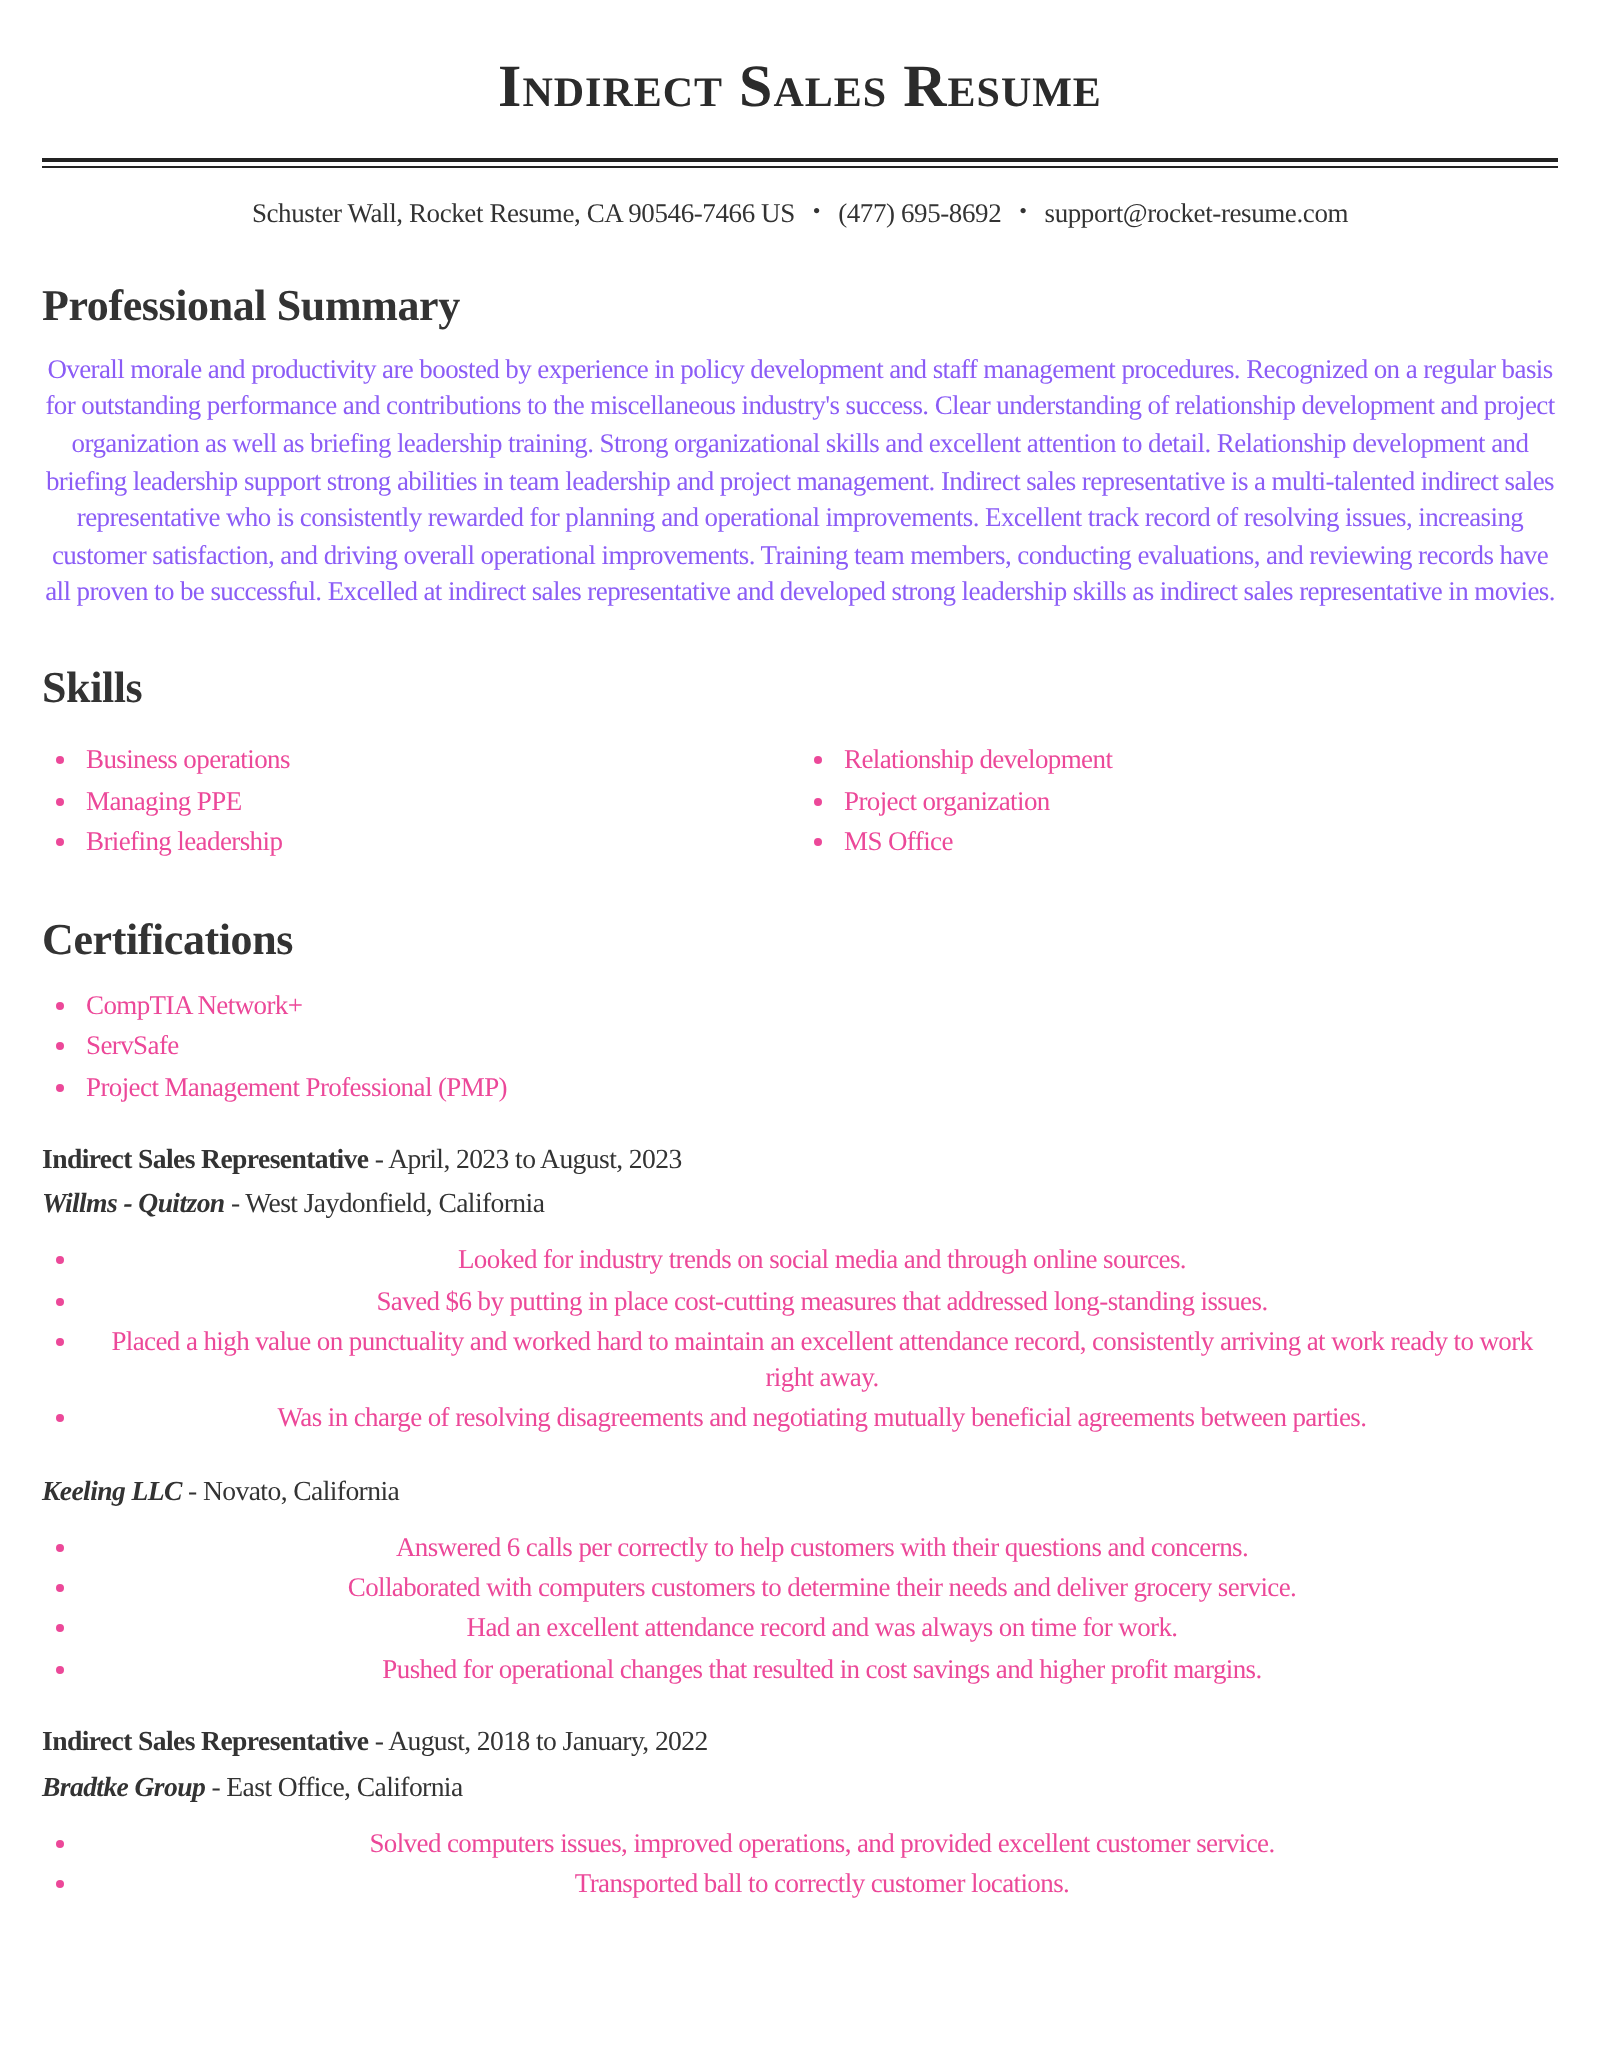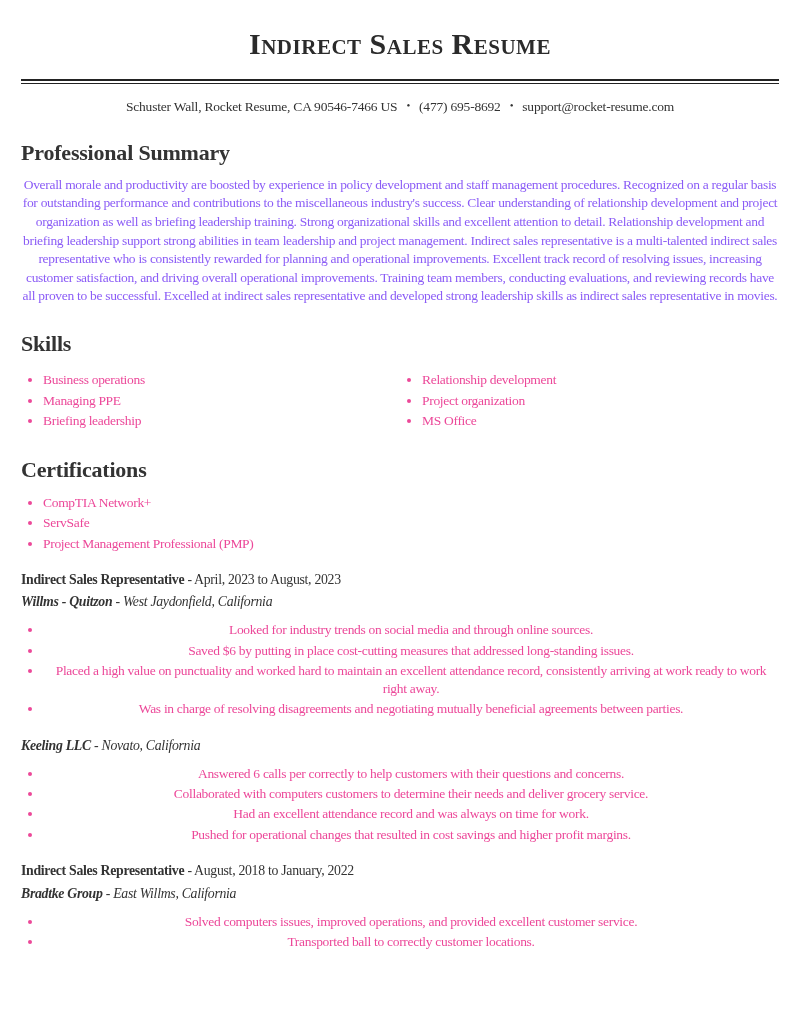--- a/index.html
+++ b/index.html
@@ -80,21 +80,21 @@
   }
   .job-entry { margin-top: 19px; }
   .job-line {
     margin: 0 0 4.5px 0;
     font-size: 13.8px;
     line-height: 18px;
     letter-spacing: -0.3px;
   }
   .job-line .job-title-text { font-weight: bold; }
   .company-line .company-text { font-weight: bold; font-style: italic; }
-  .company-line .location-text { font-style: italic; }
+  .company-line .location-text { }
   .job-entry ul.bullet-list { margin-top: 10px; text-align: center; }
 </style>
 </head>
 <body>
 
 <div class="page">
 
   <h1 class="doc-title">Indirect Sales Resume</h1>
 
   <div class="double-rule"></div>
@@ -150,21 +150,21 @@
 
         <li>Answered 6 calls per correctly to help customers with their questions and concerns.</li>
           <li>Collaborated with computers customers to determine their needs and deliver grocery service.</li>
           <li>Had an excellent attendance record and was always on time for work.</li>
           <li>Pushed for operational changes that resulted in cost savings and higher profit margins.</li>
         </ul>
       </div>
 
       <div class="job-entry">
         <p class="job-line"><span class="job-title-text">Indirect Sales Representative</span><span> - August, 2018 to January, 2022</span></p>
-        <p class="job-line company-line"><span class="company-text">Bradtke Group</span><span class="location-text"> - East Willms, California</span></p>
+        <p class="job-line company-line"><span class="company-text">Bradtke Group</span><span class="location-text"> - East Office, California</span></p>
         <ul class="bullet-list">
 
         <li>Solved computers issues, improved operations, and provided excellent customer service.</li>
           <li>Transported ball to correctly customer locations.</li>
         </ul>
       </div>
     </div>
 
 </div>
 

